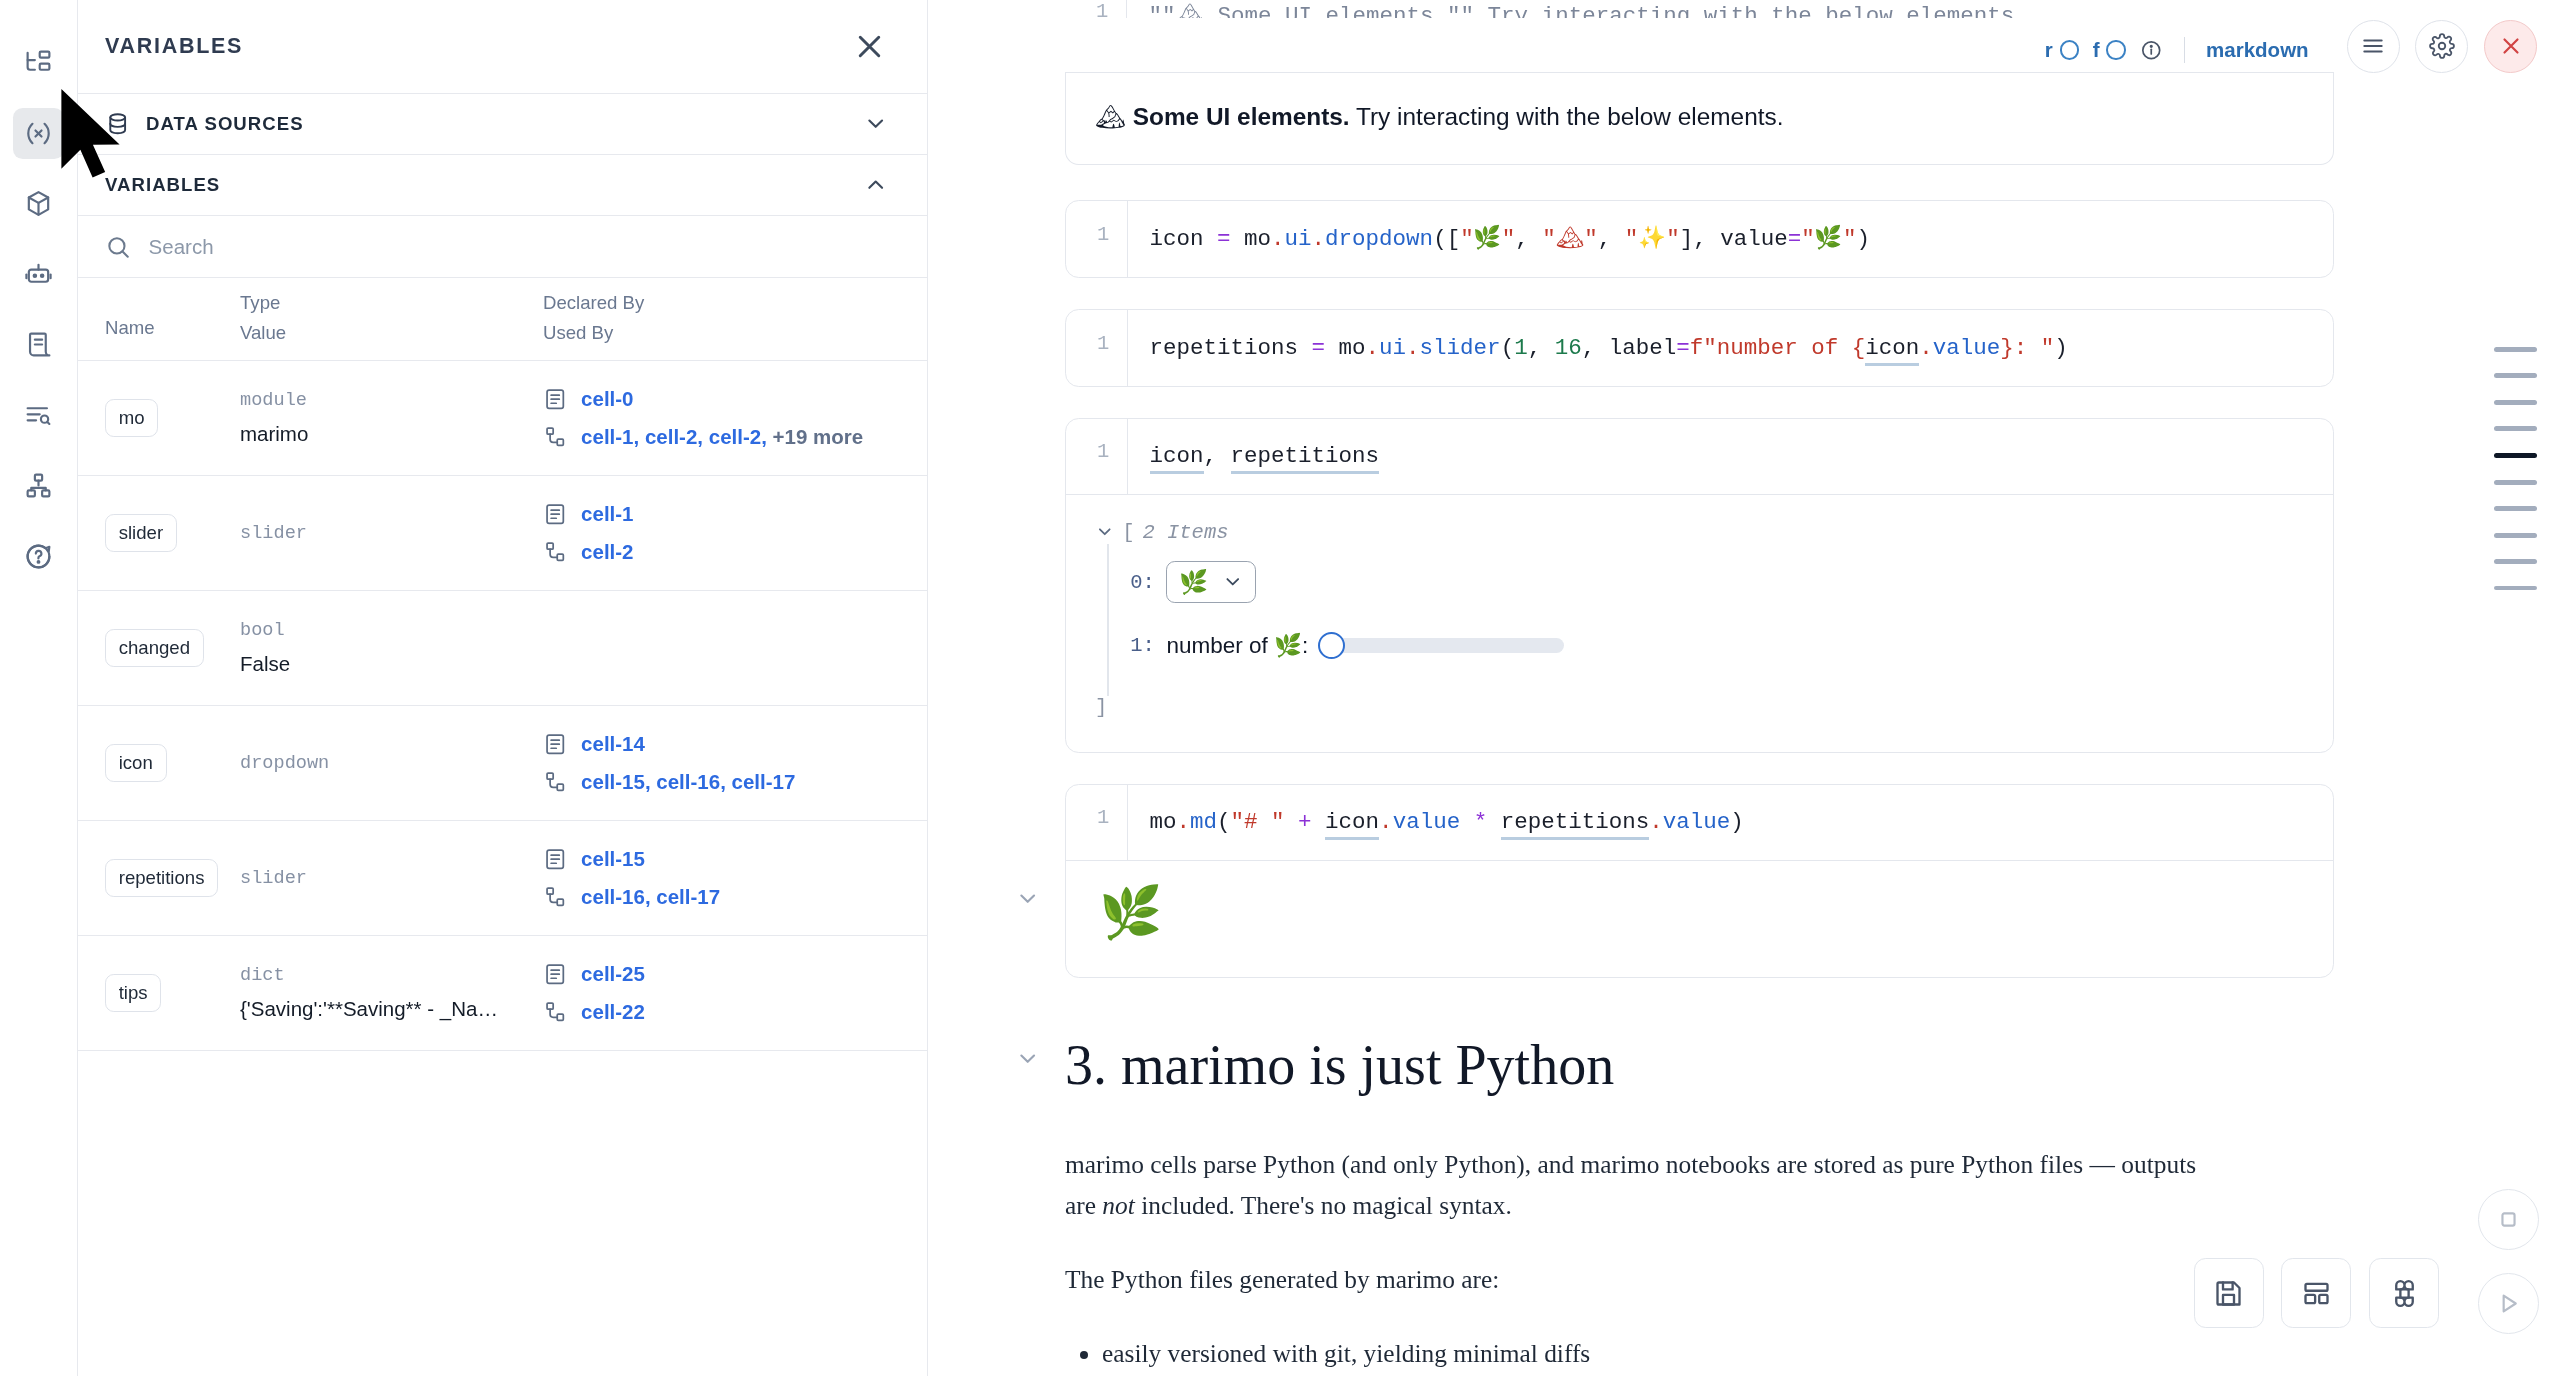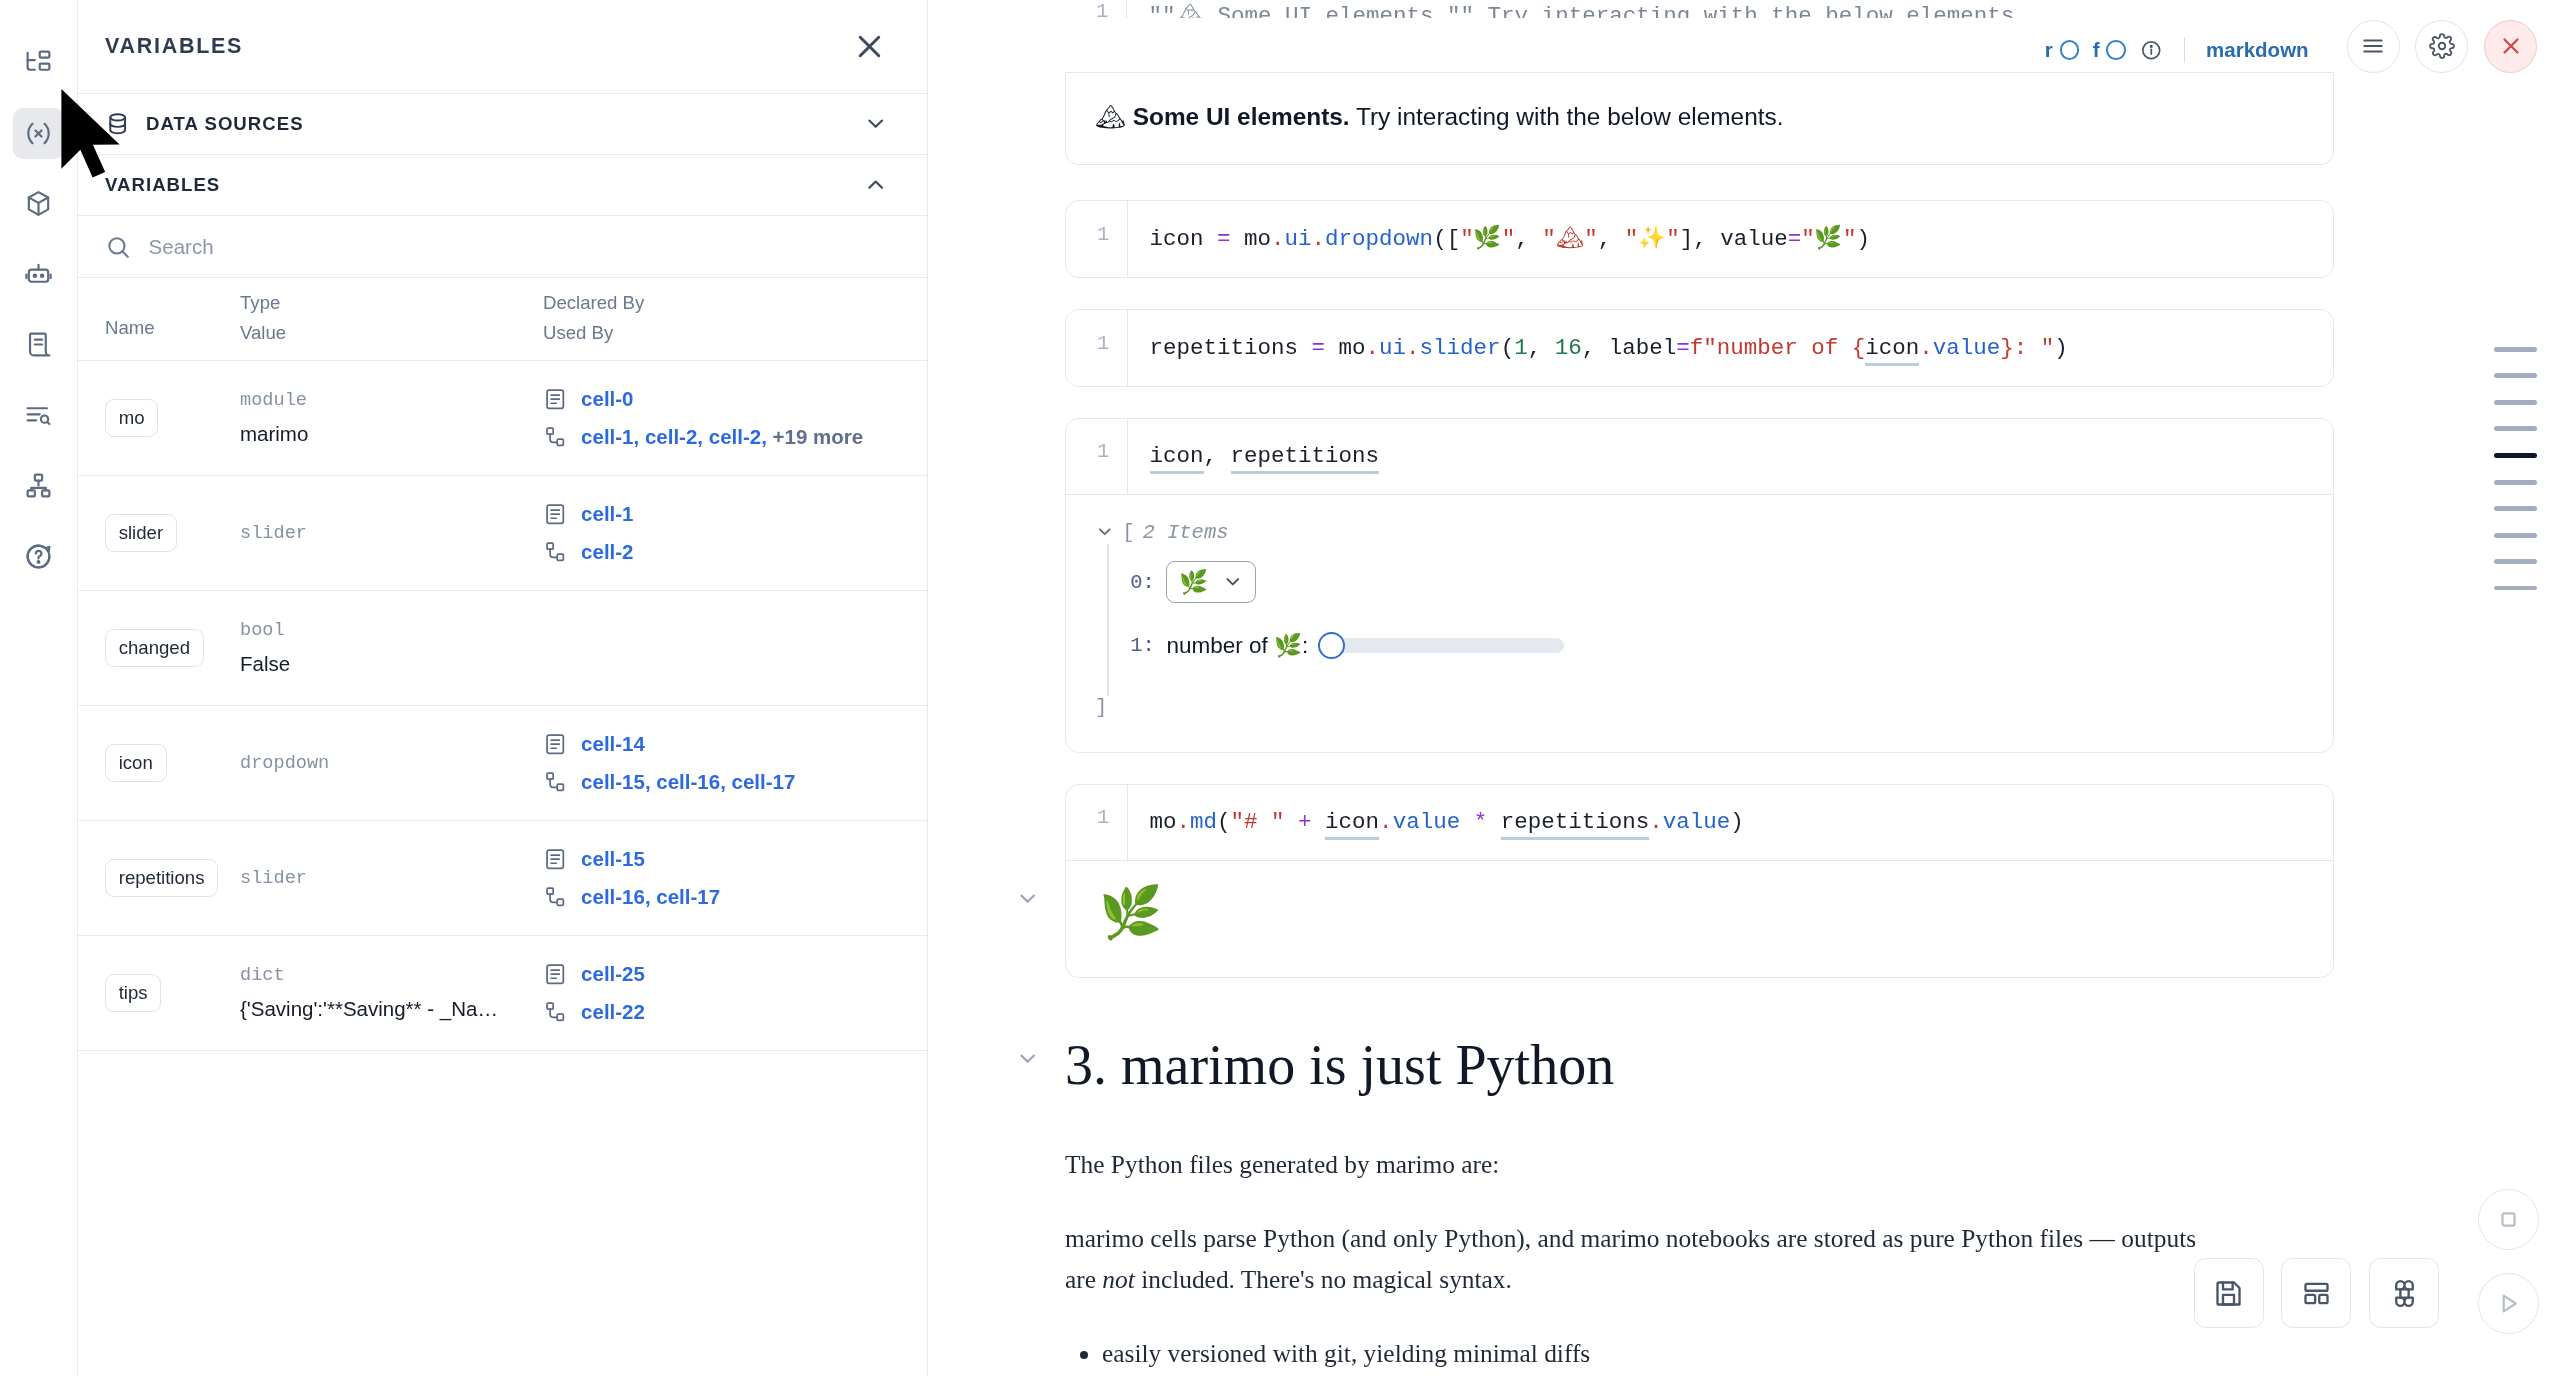--- a/index.html
+++ b/index.html
@@ -618,22 +618,22 @@
       </div>
 
       <div style="position:relative; width:1289px; margin-left:137px; margin-top:55px;">
         <div class="gutter-chev" style="left:-54px; top:9.8px;">
           <svg viewBox="0 0 24 24" fill="none" stroke="currentColor" stroke-width="2" stroke-linecap="round" stroke-linejoin="round">
               <path d="M6 9l6 6 6-6"></path>
             </svg>
         </div>
         <div class="prose">
           <h2>3. marimo is just Python</h2>
+          <p><span>marimo cells parse Python (and only Python), and marimo notebooks are stored as pure Python files — outputs are </span><i>not</i><span> included. There's no magical syntax.</span></p>
           <p>The Python files generated by marimo are:</p>
-          <p><span>marimo cells parse Python (and only Python), and marimo notebooks are stored as pure Python files — outputs are </span><i>not</i><span> included. There's no magical syntax.</span></p>
           <ul>
             <li>easily versioned with git, yielding minimal diffs</li>
           </ul>
         </div>
       </div>
 
     </div>
 
     <div class="minimap" id="minimap-host">
         <div class="mm-bar"></div>

